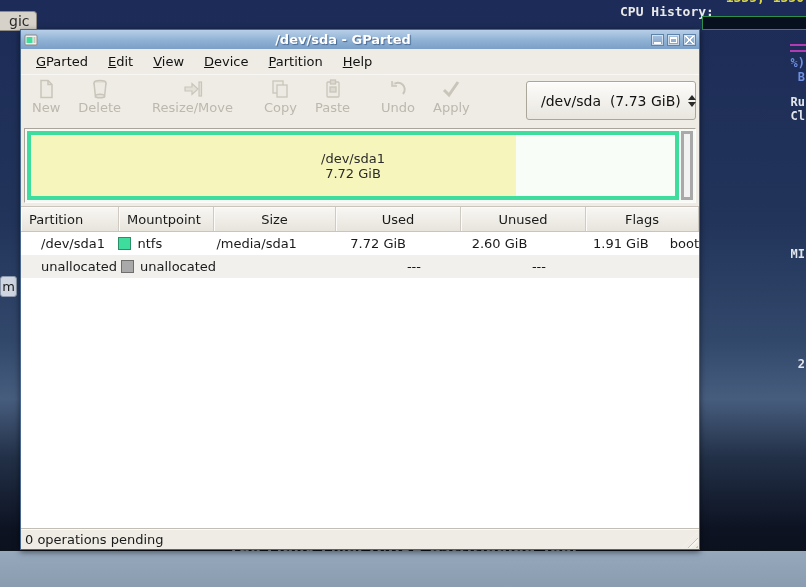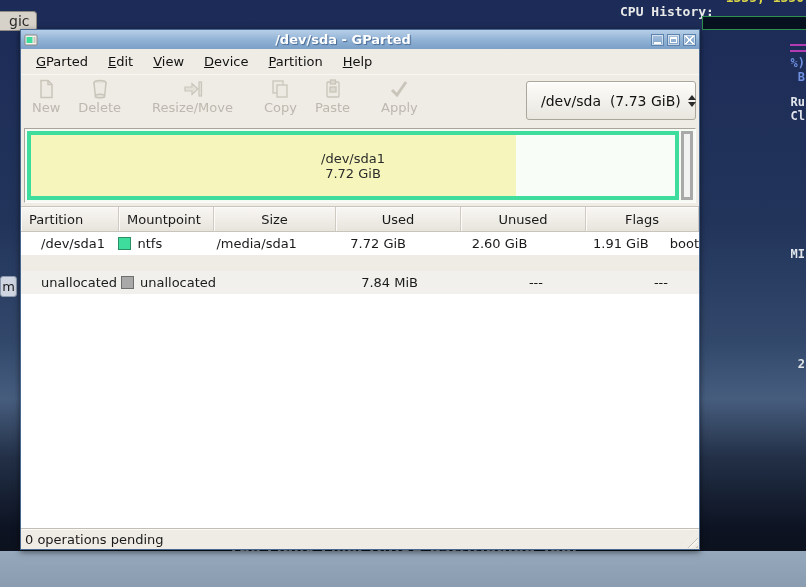--- a/index.html
+++ b/index.html
@@ -79,21 +79,21 @@
     align-items:center; justify-content:center; color:#2b2b2b; line-height:15px; }
   .unalloc-box { flex:0 0 12px; border:3px solid #a9a9a9; background:#f2f2f2; }
   
   .thead { flex:0 0 26px; display:flex; background:linear-gradient(180deg,#f9f7f4,#e7e4dc);
     border-top:1px solid #c9c5bc; border-bottom:1px solid #c9c5bc; }
   .th { display:flex; align-items:center; border-right:1px solid #cfcbc2;
     box-shadow:inset 1px 1px 0 #fcfbf9; color:#1a1a1a; }
   .th.left { padding-left:8px; } .th.center { justify-content:center; }
   .c1{width:98px;} .c2{width:95px;} .c3{width:95px;} .c4{width:122px;} .c5{width:125px;} .c6{width:125px;} .c7{flex:1;}
   .trow { flex:0 0 23px; display:flex; align-items:center; background:#fff; color:#1a1a1a; }
-  .trow.alt { background:#f1f0ed;margin-top:16px; }
+  .trow.alt { background:#f1f0ed; }
   .cell { display:flex; align-items:center; height:100%; }
   .cell.indent { padding-left:20px; }
   .cell.num { justify-content:flex-end; padding-right:13px; }
   .cell.pad { padding-left:8px; }
   .swatch { width:13px; height:13px; border:1px solid rgba(0,0,0,.35); margin:0 6px 0 2px; flex:0 0 13px; }
   .tfill { flex:1; background:#fff; }
   
   .statusbar { flex:0 0 20px; display:flex; align-items:center; padding-left:4px; color:#1a1a1a;
     background:#efece5; border-top:1px solid #fbfaf7; box-shadow:0 -1px 0 #c2beb5; position:relative; }
   .grip { position:absolute; right:1px; bottom:1px; width:16px; height:16px;
@@ -183,20 +183,27 @@
       <div class="tb-btn">
         <svg width="22" height="22" viewBox="0 0 22 22" fill="#eceae3" stroke="#c9c5bb" stroke-width="1.3">
           <rect x="5" y="4" width="12" height="15" rx="1"></rect>
             <rect x="8.5" y="2" width="5" height="4" fill="#dcd9d0"></rect>
             <rect x="8" y="9" width="6" height="5" fill="#dcd9d0"></rect>
         </svg>
         <span>Paste</span>
       </div>
       <div class="tb-sep"></div>
       <div class="tb-btn">
+        <svg width="22" height="22" viewBox="0 0 22 22" fill="none" stroke="#c9c5bb" stroke-width="2">
+          <path d="M16 16 A6.5 6.5 0 1 0 6 7"></path>
+            <path d="M5 3 V8 H10" fill="#e3e0d8" stroke-width="1.5"></path>
+        </svg>
+        <span>Undo</span>
+      </div>
+      <div class="tb-btn">
         <svg width="22" height="22" viewBox="0 0 22 22" fill="none" stroke="#c9c5bb" stroke-width="3">
           <path d="M4 12 L9 17 L18 4"></path>
         </svg>
         <span>Apply</span>
       </div>
 
       <div class="combo">
         <svg width="24" height="22" viewBox="0 0 24 22">
           <rect x="2" y="4" width="20" height="14" rx="2" fill="#b9b6ae" stroke="#6d6a63"></rect>
           <rect x="4" y="14" width="16" height="2.5" fill="#e8e6e0"></rect>
@@ -246,21 +253,20 @@
       <div class="cell pad c7">boot</div>
     </div>
 
     <div class="trow alt">
       <div class="cell indent c1">unallocated</div>
       <div class="cell c2">
         <span class="swatch" style="background: rgb(169, 169, 169);"></span>
         <span>unallocated</span>
       </div>
       <div class="cell pad c3"></div>
-      <div class="cell num c4">7.84 MiB</div>
       <div class="cell num c5">---</div>
       <div class="cell num c6">---</div>
       <div class="cell pad c7"></div>
     </div>
 
     <div class="tfill"></div>
 
     <div class="statusbar">
       <span>0 operations pending</span>
       <div class="grip"></div>

